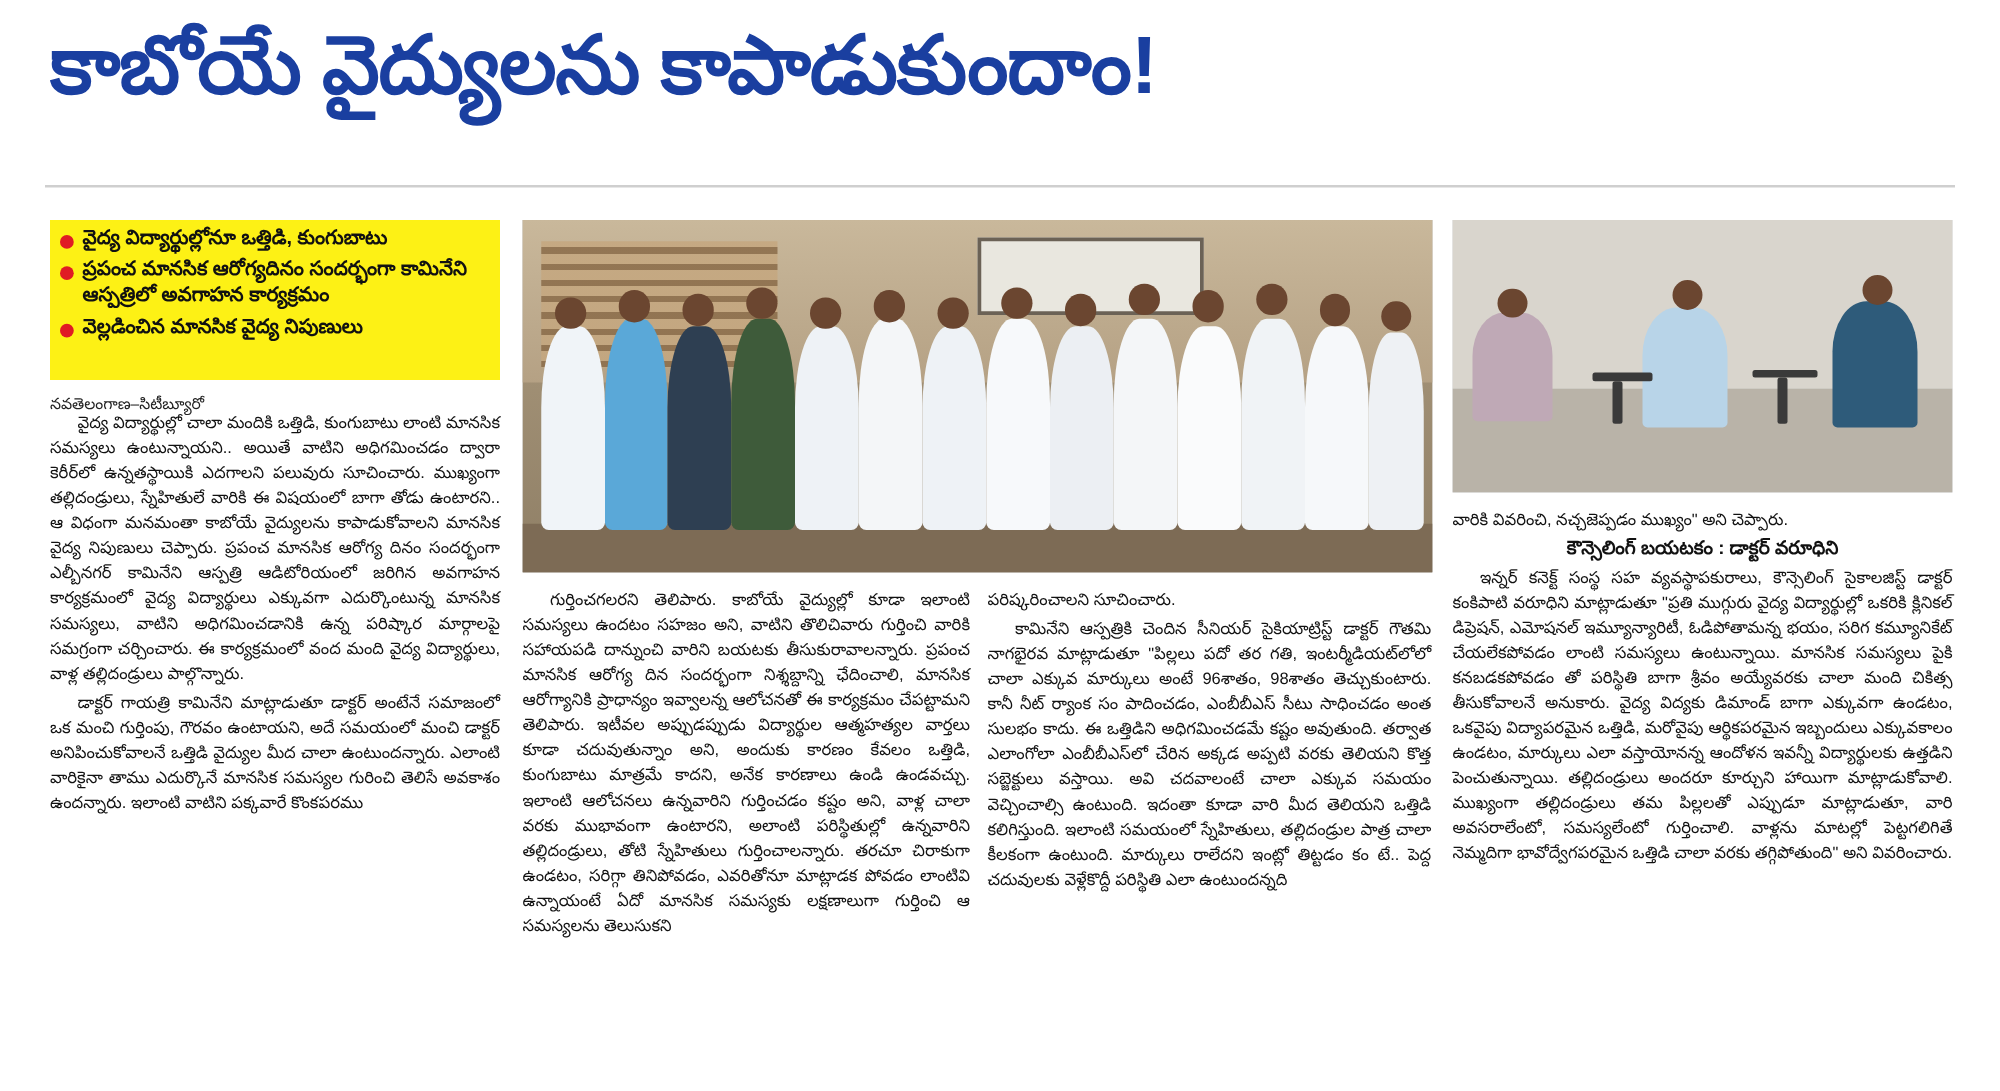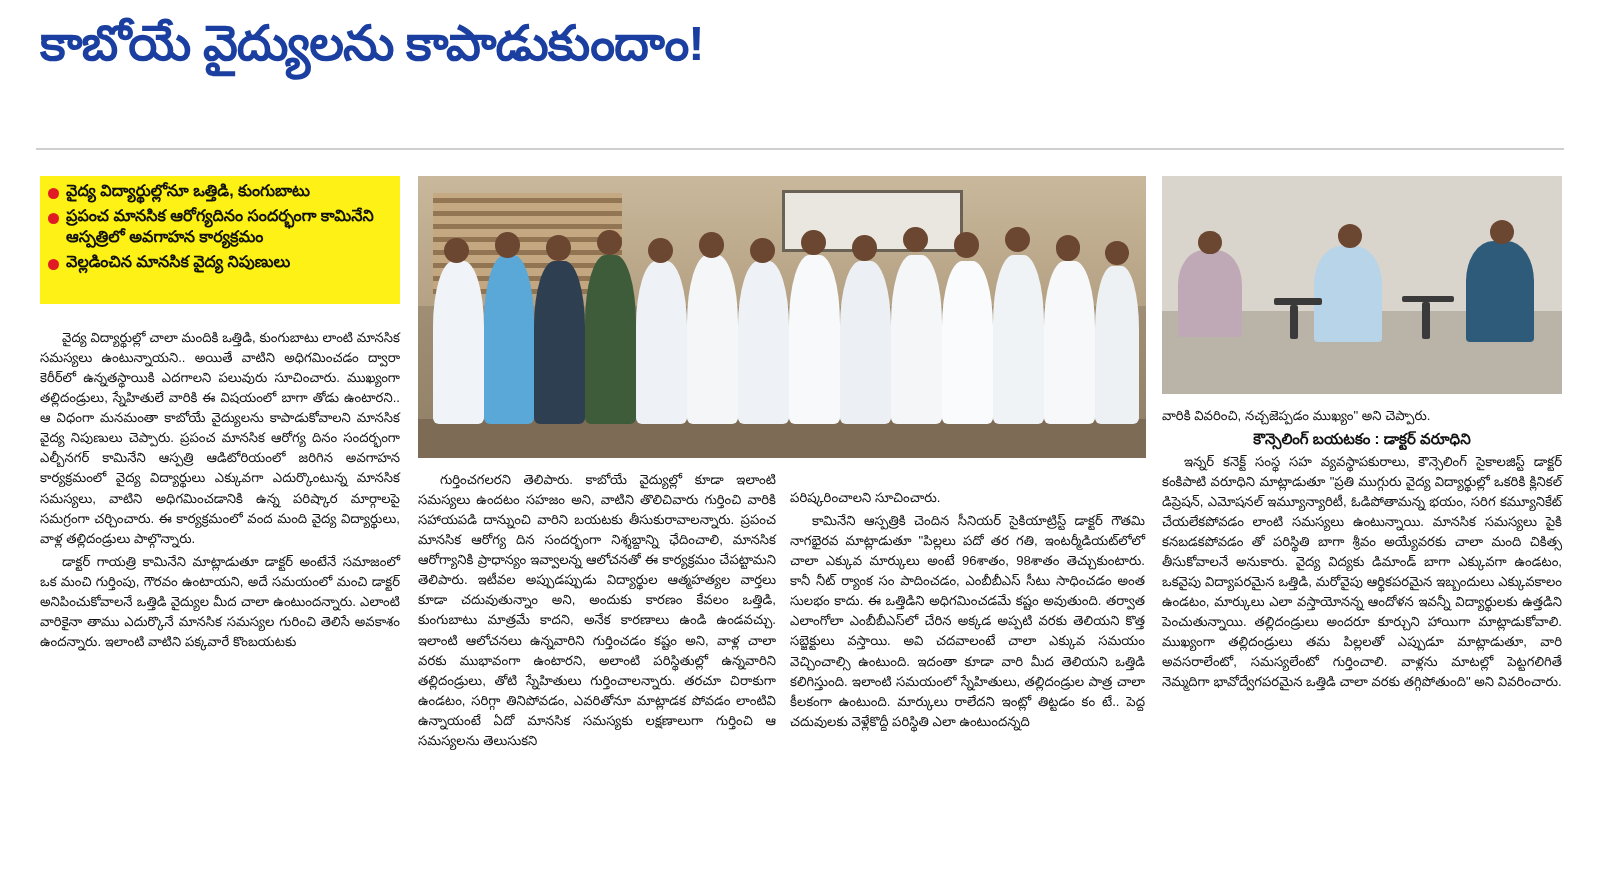--- a/index.html
+++ b/index.html
@@ -11,21 +11,21 @@
     overflow:hidden;
     position:relative;
   }
   .page{position:relative;width:1600px;height:873px;}
 
   
   .headline{
     position:absolute;
     left:40px; top:18px; width:1530px;
     font-family:"Liberation Sans", sans-serif;
-    font-size:49px;
+    font-size:65px;
     font-weight:bold;
     color:#1a3fa0;
     letter-spacing:-1px;
     line-height:1.05;
     white-space:nowrap;
   }
   .headline-rule{
     position:absolute;
     left:36px; top:148px; width:1528px; height:2px;
     background:#cfcfcf;
@@ -70,21 +70,21 @@
     font-size:13.2px;
     line-height:1.52;
     text-align:justify;
     color:#111;
   }
   .col p{margin:0 0 3px 0;text-indent:22px;}
   .col p.noindent{text-indent:0;}
 
   .col1{left:40px; top:328px; width:360px;}
   .col2{left:418px; top:470px; width:358px;}
-  .col3{left:790px; top:470px; width:355px;margin-top:18px;}
+  .col3{left:790px; top:470px; width:355px;}
   .col4{left:1162px; top:406px; width:400px;}
 
   .subhead{
     font-size:15px;
     font-weight:bold;
     text-align:center;
     color:#111;
     margin:9px 0 6px 0;
     text-indent:0;
     line-height:1.3;
@@ -132,20 +132,21 @@
     <div class="bullet-row">
       <div class="dot"></div>
       <div class="bullet-text">ప్రపంచ మానసిక ఆరోగ్యదినం సందర్భంగా కామినేని ఆస్పత్రిలో అవగాహన కార్యక్రమం</div>
     </div>
     <div class="bullet-row">
       <div class="dot"></div>
       <div class="bullet-text">వెల్లడించిన మానసిక వైద్య నిపుణులు</div>
     </div>
   </div>
 
+  <div class="byline">నవతెలంగాణ–సిటీబ్యూరో</div>
 
   <div class="photo photo1">
     <div class="p1-bg"></div>
     <div class="p1-wall"></div>
     <div class="p1-shelf"></div>
     <div class="p1-screen"></div>
     <div class="p1-floor"></div>
 
     <div class="person" style="left:2%;width:7%;height:58%;background:#f0f4f8;"></div>
     <div class="head" style="left:3.6%;top:22%;width:3.4%;height:9%;"></div>
@@ -187,21 +188,21 @@
     <div class="p2-chairblk" style="left:76%;top:30%;width:17%;height:46%;background:#2e5b7a;border-radius:40% 40% 4px 4px;"></div>
     <div class="head" style="left:82%;top:20%;width:6%;height:11%;"></div>
     <div class="p2-table" style="left:28%;top:56%;width:12%;height:3%;"></div>
     <div class="p2-table" style="left:32%;top:59%;width:2%;height:16%;"></div>
     <div class="p2-table" style="left:60%;top:55%;width:13%;height:3%;"></div>
     <div class="p2-table" style="left:65%;top:58%;width:2%;height:17%;"></div>
   </div>
 
   <div class="col col1">
     <p>వైద్య విద్యార్థుల్లో చాలా మందికి ఒత్తిడి, కుంగుబాటు లాంటి మానసిక సమస్యలు ఉంటున్నాయని.. అయితే వాటిని అధిగమించడం ద్వారా కెరీర్‌లో ఉన్నతస్థాయికి ఎదగాలని పలువురు సూచించారు. ముఖ్యంగా తల్లిదండ్రులు, స్నేహితులే వారికి ఈ విషయంలో బాగా తోడు ఉంటారని.. ఆ విధంగా మనమంతా కాబోయే వైద్యులను కాపాడుకోవాలని మానసిక వైద్య నిపుణులు చెప్పారు. ప్రపంచ మానసిక ఆరోగ్య దినం సందర్భంగా ఎల్బీనగర్ కామినేని ఆస్పత్రి ఆడిటోరియంలో జరిగిన అవగాహన కార్యక్రమంలో వైద్య విద్యార్థులు ఎక్కువగా ఎదుర్కొంటున్న మానసిక సమస్యలు, వాటిని అధిగమించడానికి ఉన్న పరిష్కార మార్గాలపై సమగ్రంగా చర్చించారు. ఈ కార్యక్రమంలో వంద మంది వైద్య విద్యార్థులు, వాళ్ల తల్లిదండ్రులు పాల్గొన్నారు.</p>
-    <p>డాక్టర్‌ గాయత్రి కామినేని మాట్లాడుతూ డాక్టర్‌ అంటేనే సమాజంలో ఒక మంచి గుర్తింపు, గౌరవం ఉంటాయని, అదే సమయంలో మంచి డాక్టర్‌ అనిపించుకోవాలనే ఒత్తిడి వైద్యుల మీద చాలా ఉంటుందన్నారు. ఎలాంటి వారికైనా తాము ఎదుర్కొనే మానసిక సమస్యల గురించి తెలిసే అవకాశం ఉందన్నారు. ఇలాంటి వాటిని పక్కవారే కొంబయటకు</p>
+    <p>డాక్టర్‌ గాయత్రి కామినేని మాట్లాడుతూ డాక్టర్‌ అంటేనే సమాజంలో ఒక మంచి గుర్తింపు, గౌరవం ఉంటాయని, అదే సమయంలో మంచి డాక్టర్‌ అనిపించుకోవాలనే ఒత్తిడి వైద్యుల మీద చాలా ఉంటుందన్నారు. ఎలాంటి వారికైనా తాము ఎదుర్కొనే మానసిక సమస్యల గురించి తెలిసే అవకాశం ఉందన్నారు. ఇలాంటి వాటిని పక్కవారే కొంకపరము</p>
   </div>
 
   <div class="col col2">
     <p>గుర్తించగలరని తెలిపారు. కాబోయే వైద్యుల్లో కూడా ఇలాంటి సమస్యలు ఉందటం సహజం అని, వాటిని తొలిచివారు గుర్తించి వారికి సహాయపడి దాన్నుంచి వారిని బయటకు తీసుకురావాలన్నారు. ప్రపంచ మానసిక ఆరోగ్య దిన సందర్భంగా నిశ్శబ్దాన్ని ఛేదించాలి, మానసిక ఆరోగ్యానికి ప్రాధాన్యం ఇవ్వాలన్న ఆలోచనతో ఈ కార్యక్రమం చేపట్టామని తెలిపారు. ఇటీవల అప్పుడప్పుడు విద్యార్థుల ఆత్మహత్యల వార్తలు కూడా చదువుతున్నాం అని, అందుకు కారణం కేవలం ఒత్తిడి, కుంగుబాటు మాత్రమే కాదని, అనేక కారణాలు ఉండి ఉండవచ్చు. ఇలాంటి ఆలోచనలు ఉన్నవారిని గుర్తించడం కష్టం అని, వాళ్ల చాలా వరకు ముభావంగా ఉంటారని, అలాంటి పరిస్థితుల్లో ఉన్నవారిని తల్లిదండ్రులు, తోటి స్నేహితులు గుర్తించాలన్నారు. తరచూ చిరాకుగా ఉండటం, సరిగ్గా తినిపోవడం, ఎవరితోనూ మాట్లాడక పోవడం లాంటివి ఉన్నాయంటే ఏదో మానసిక సమస్యకు లక్షణాలుగా గుర్తించి ఆ సమస్యలను తెలుసుకని</p>
   </div>
 
   <div class="col col3">
     <p class="noindent">పరిష్కరించాలని సూచించారు.</p>
     <p>కామినేని ఆస్పత్రికి చెందిన సీనియర్‌ సైకియాట్రిస్ట్‌ డాక్టర్‌ గౌతమి నాగభైరవ మాట్లాడుతూ "పిల్లలు పదో తర గతి, ఇంటర్మీడియట్‌లోలో చాలా ఎక్కువ మార్కులు అంటే 96శాతం, 98శాతం తెచ్చుకుంటారు. కానీ నీట్‌ ర్యాంక సం పాదించడం, ఎంబీబీఎస్‌ సీటు సాధించడం అంత సులభం కాదు. ఈ ఒత్తిడిని అధిగమించడమే కష్టం అవుతుంది. తర్వాత ఎలాంగోలా ఎంబీబీఎస్‌లో చేరిన అక్కడ అప్పటి వరకు తెలియని కొత్త సబ్జెక్టులు వస్తాయి. అవి చదవాలంటే చాలా ఎక్కువ సమయం వెచ్చించాల్సి ఉంటుంది. ఇదంతా కూడా వారి మీద తెలియని ఒత్తిడి కలిగిస్తుంది. ఇలాంటి సమయంలో స్నేహితులు, తల్లిదండ్రుల పాత్ర చాలా కీలకంగా ఉంటుంది. మార్కులు రాలేదని ఇంట్లో తిట్టడం కం టే.. పెద్ద చదువులకు వెళ్లేకొద్దీ పరిస్థితి ఎలా ఉంటుందన్నది</p>
   </div>

